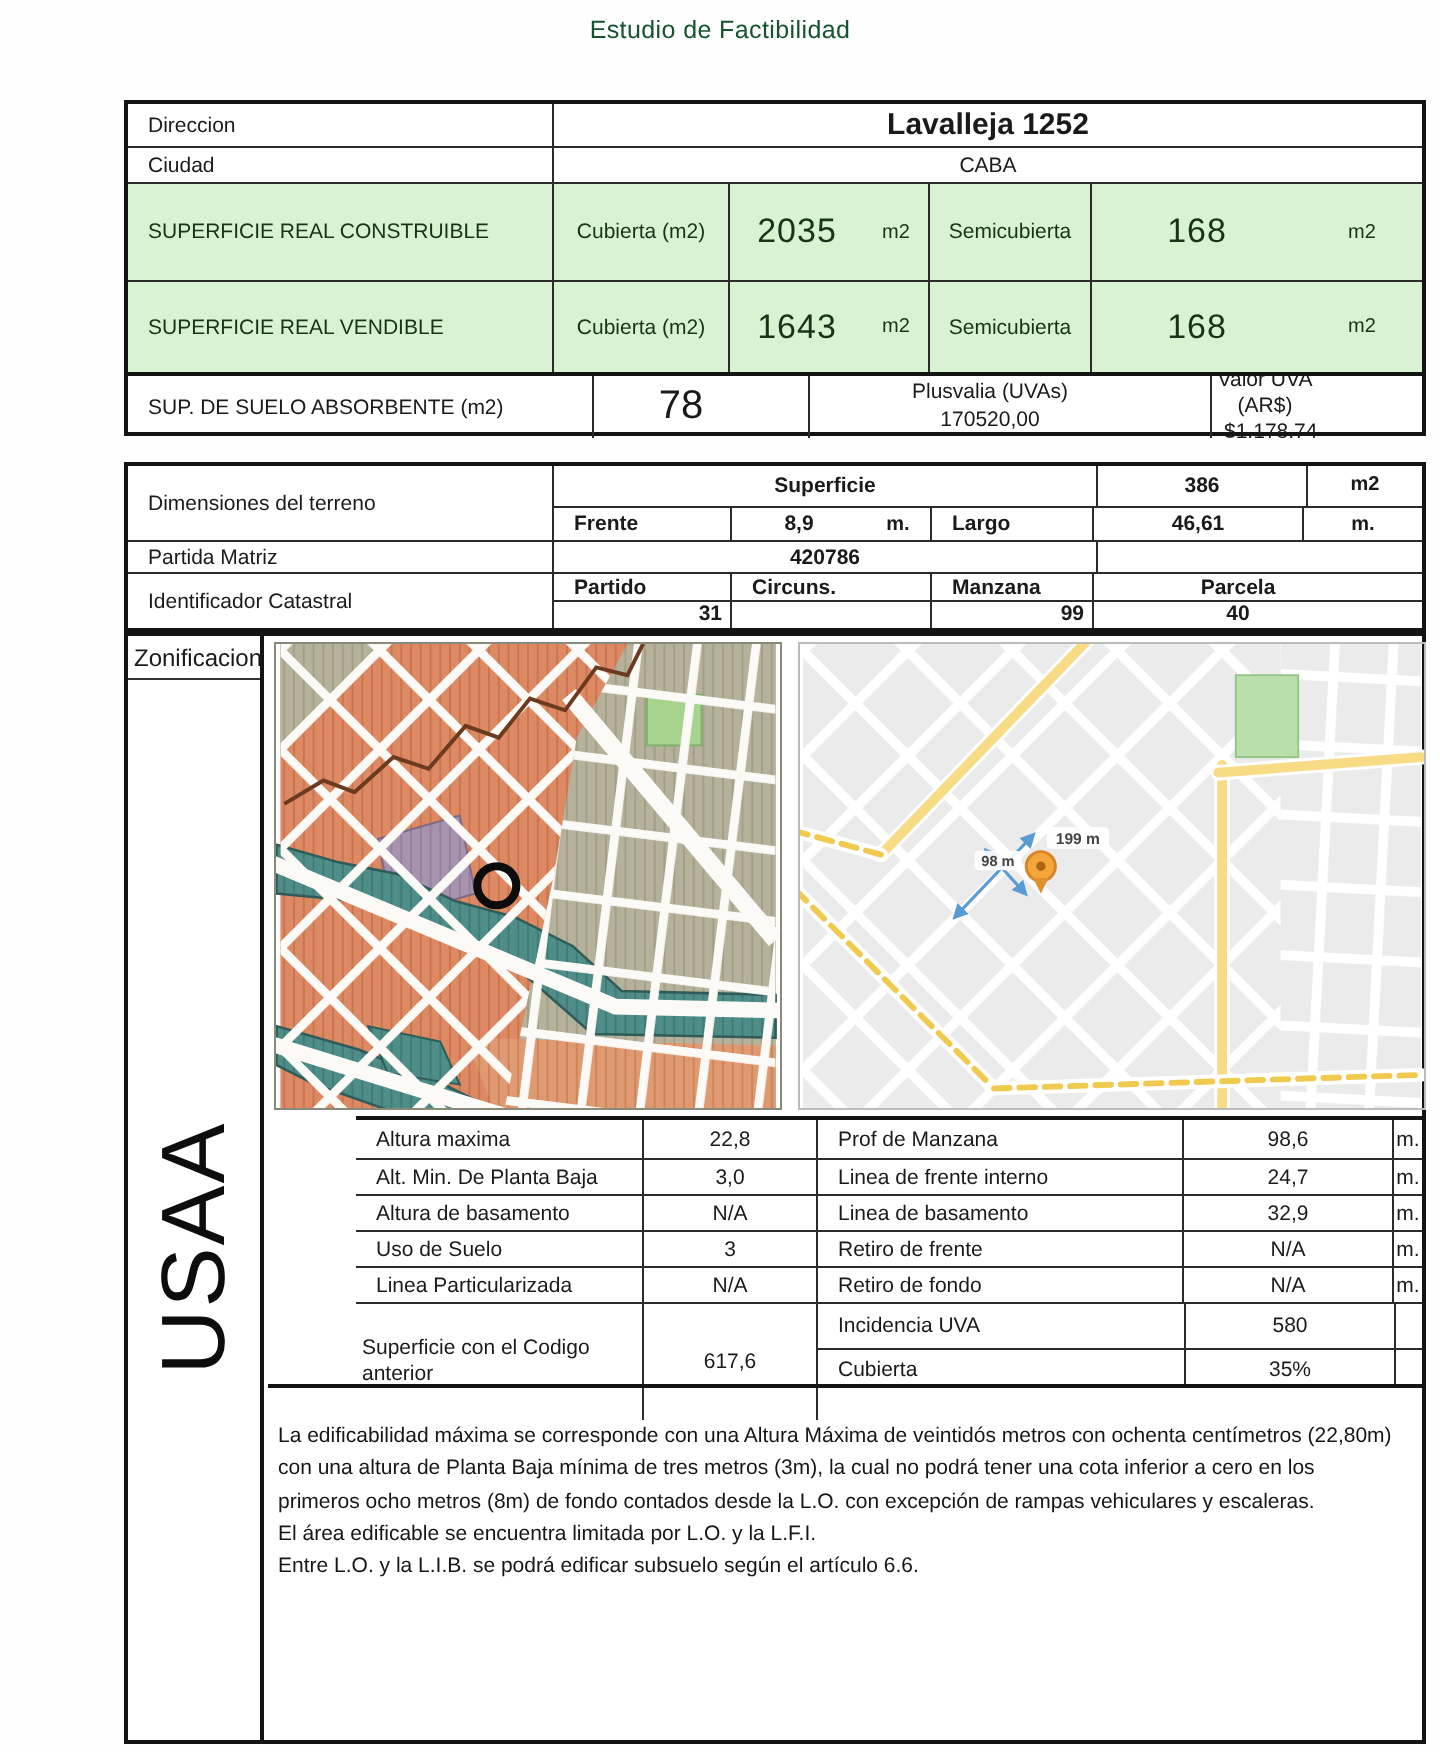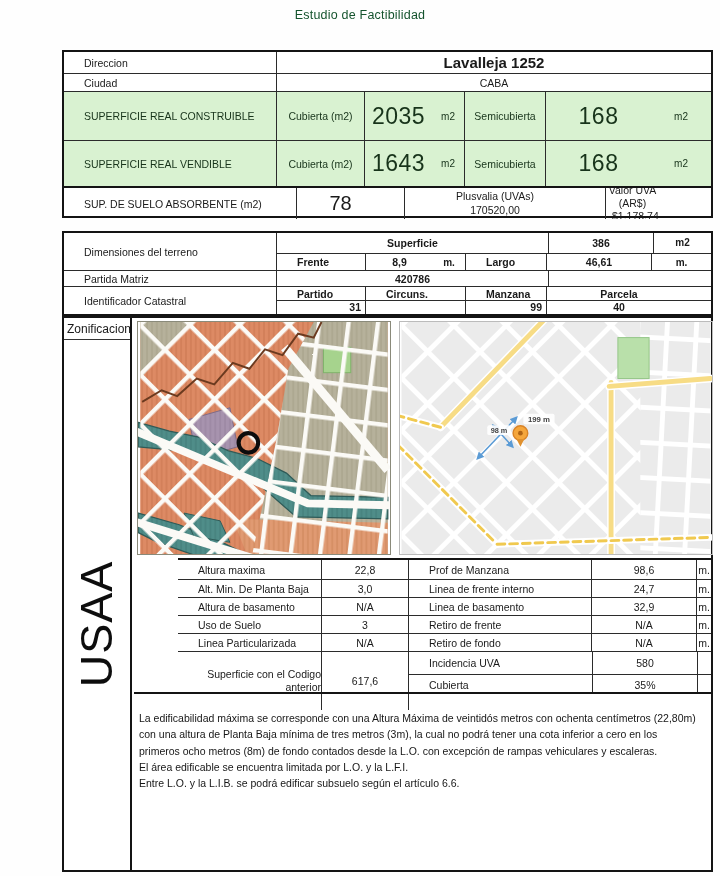--- a/index.html
+++ b/index.html
@@ -12,25 +12,25 @@
   }
   .title { position:absolute; top:8px; left:0; right:0; text-align:center;
            font-size:12.5px; color:#14532d; letter-spacing:.2px; }
 
   
   .tbl { position:absolute; border:2px solid #141414; background:#fff; }
   .row { display:flex; width:100%; }
   .row + .row { border-top:1px solid #2b2b2b; }
   .c { display:flex; align-items:center; font-size:10.5px; overflow:hidden; }
   .c + .c { border-left:1px solid #2b2b2b; }
-  .lab { padding-left:20px;text-align:center; }
+  .lab { padding-left:10px;text-align:center; }
   .ctr { justify-content:center; text-align:center; }
   .rgt { justify-content:flex-end; padding-right:4px; }
   .col2 { flex-direction:column; justify-content:center; line-height:1.25; }
-  .big { font-size:23px; letter-spacing:.5px; }
+  .big { font-size:17px; letter-spacing:.5px; }
   .unit { font-size:10px; }
 
   
   .t1 { left:62px; top:50px; width:651px; height:168px; }
   .t1 .r1 { height:21px; } .t1 .r2 { height:18px; }
   .t1 .r3 { height:49px; } .t1 .r4 { height:46px; } .t1 .r5 { height:33px;gap:20px; }
   .t1 .r5 { border-top:2px solid #141414; }
   .green { background:#d9f2d1; color:#17331a; }
   .w-l { flex:0 0 212px; } .w-a { flex:0 0 88px; } .w-b { flex:0 0 100px; }
   .w-c { flex:0 0 81px; }  .w-d { flex:1; }
@@ -67,21 +67,21 @@
   .mapL { position:absolute; left:3px; top:3px; width:254px; height:234px; border:1px solid #8a8a7a; }
   .mapR { position:absolute; left:265px; top:3px; width:314px; height:234px; border:1px solid #bbb; }
 
   
   .attr { position:absolute; left:0; right:0; top:240px; height:152px;
           border-top:2px solid #141414; display:flex; flex-direction:column; font-size:10.5px;margin-left:44px; }
   .attr .row{ height:18px; }
   .attr .row.first{ height:19px; }
   .a1{flex:0 0 143px;} .a2{flex:0 0 87px;} .a3{flex:0 0 183px;} .a4{flex:0 0 105px;} .a5{flex:1;}
   .attr-big { display:flex; flex:1; border-top:1px solid #2b2b2b; }
-  .attr-big .bl { flex:0 0 143px; display:flex; align-items:center; padding-left:3px; line-height:1.2;text-align:right; }
+  .attr-big .bl { flex:0 0 143px; display:flex; align-items:center; padding-left:3px; line-height:1.2; }
   .attr-big .bv { flex:0 0 87px; border-left:1px solid #2b2b2b; display:flex; align-items:center; justify-content:center; }
   .attr-big .br { flex:1; border-left:1px solid #2b2b2b; display:flex; flex-direction:column; }
   .attr-big .br .row{ border-top:none; height:22px; }
   .attr-big .br .row + .row { border-top:1px solid #2b2b2b; height:20px; }
   .attr-big .br .c:first-child { border-left:none; }
   .b3{flex:0 0 183px;} .b4{flex:0 0 105px;} .b5{flex:1;}
 
   
   .notes { position:absolute; left:0; right:0; top:374px; bottom:0;
            border-top:2px solid #141414; font-size:10.5px; line-height:1.55; color:#161616; }

